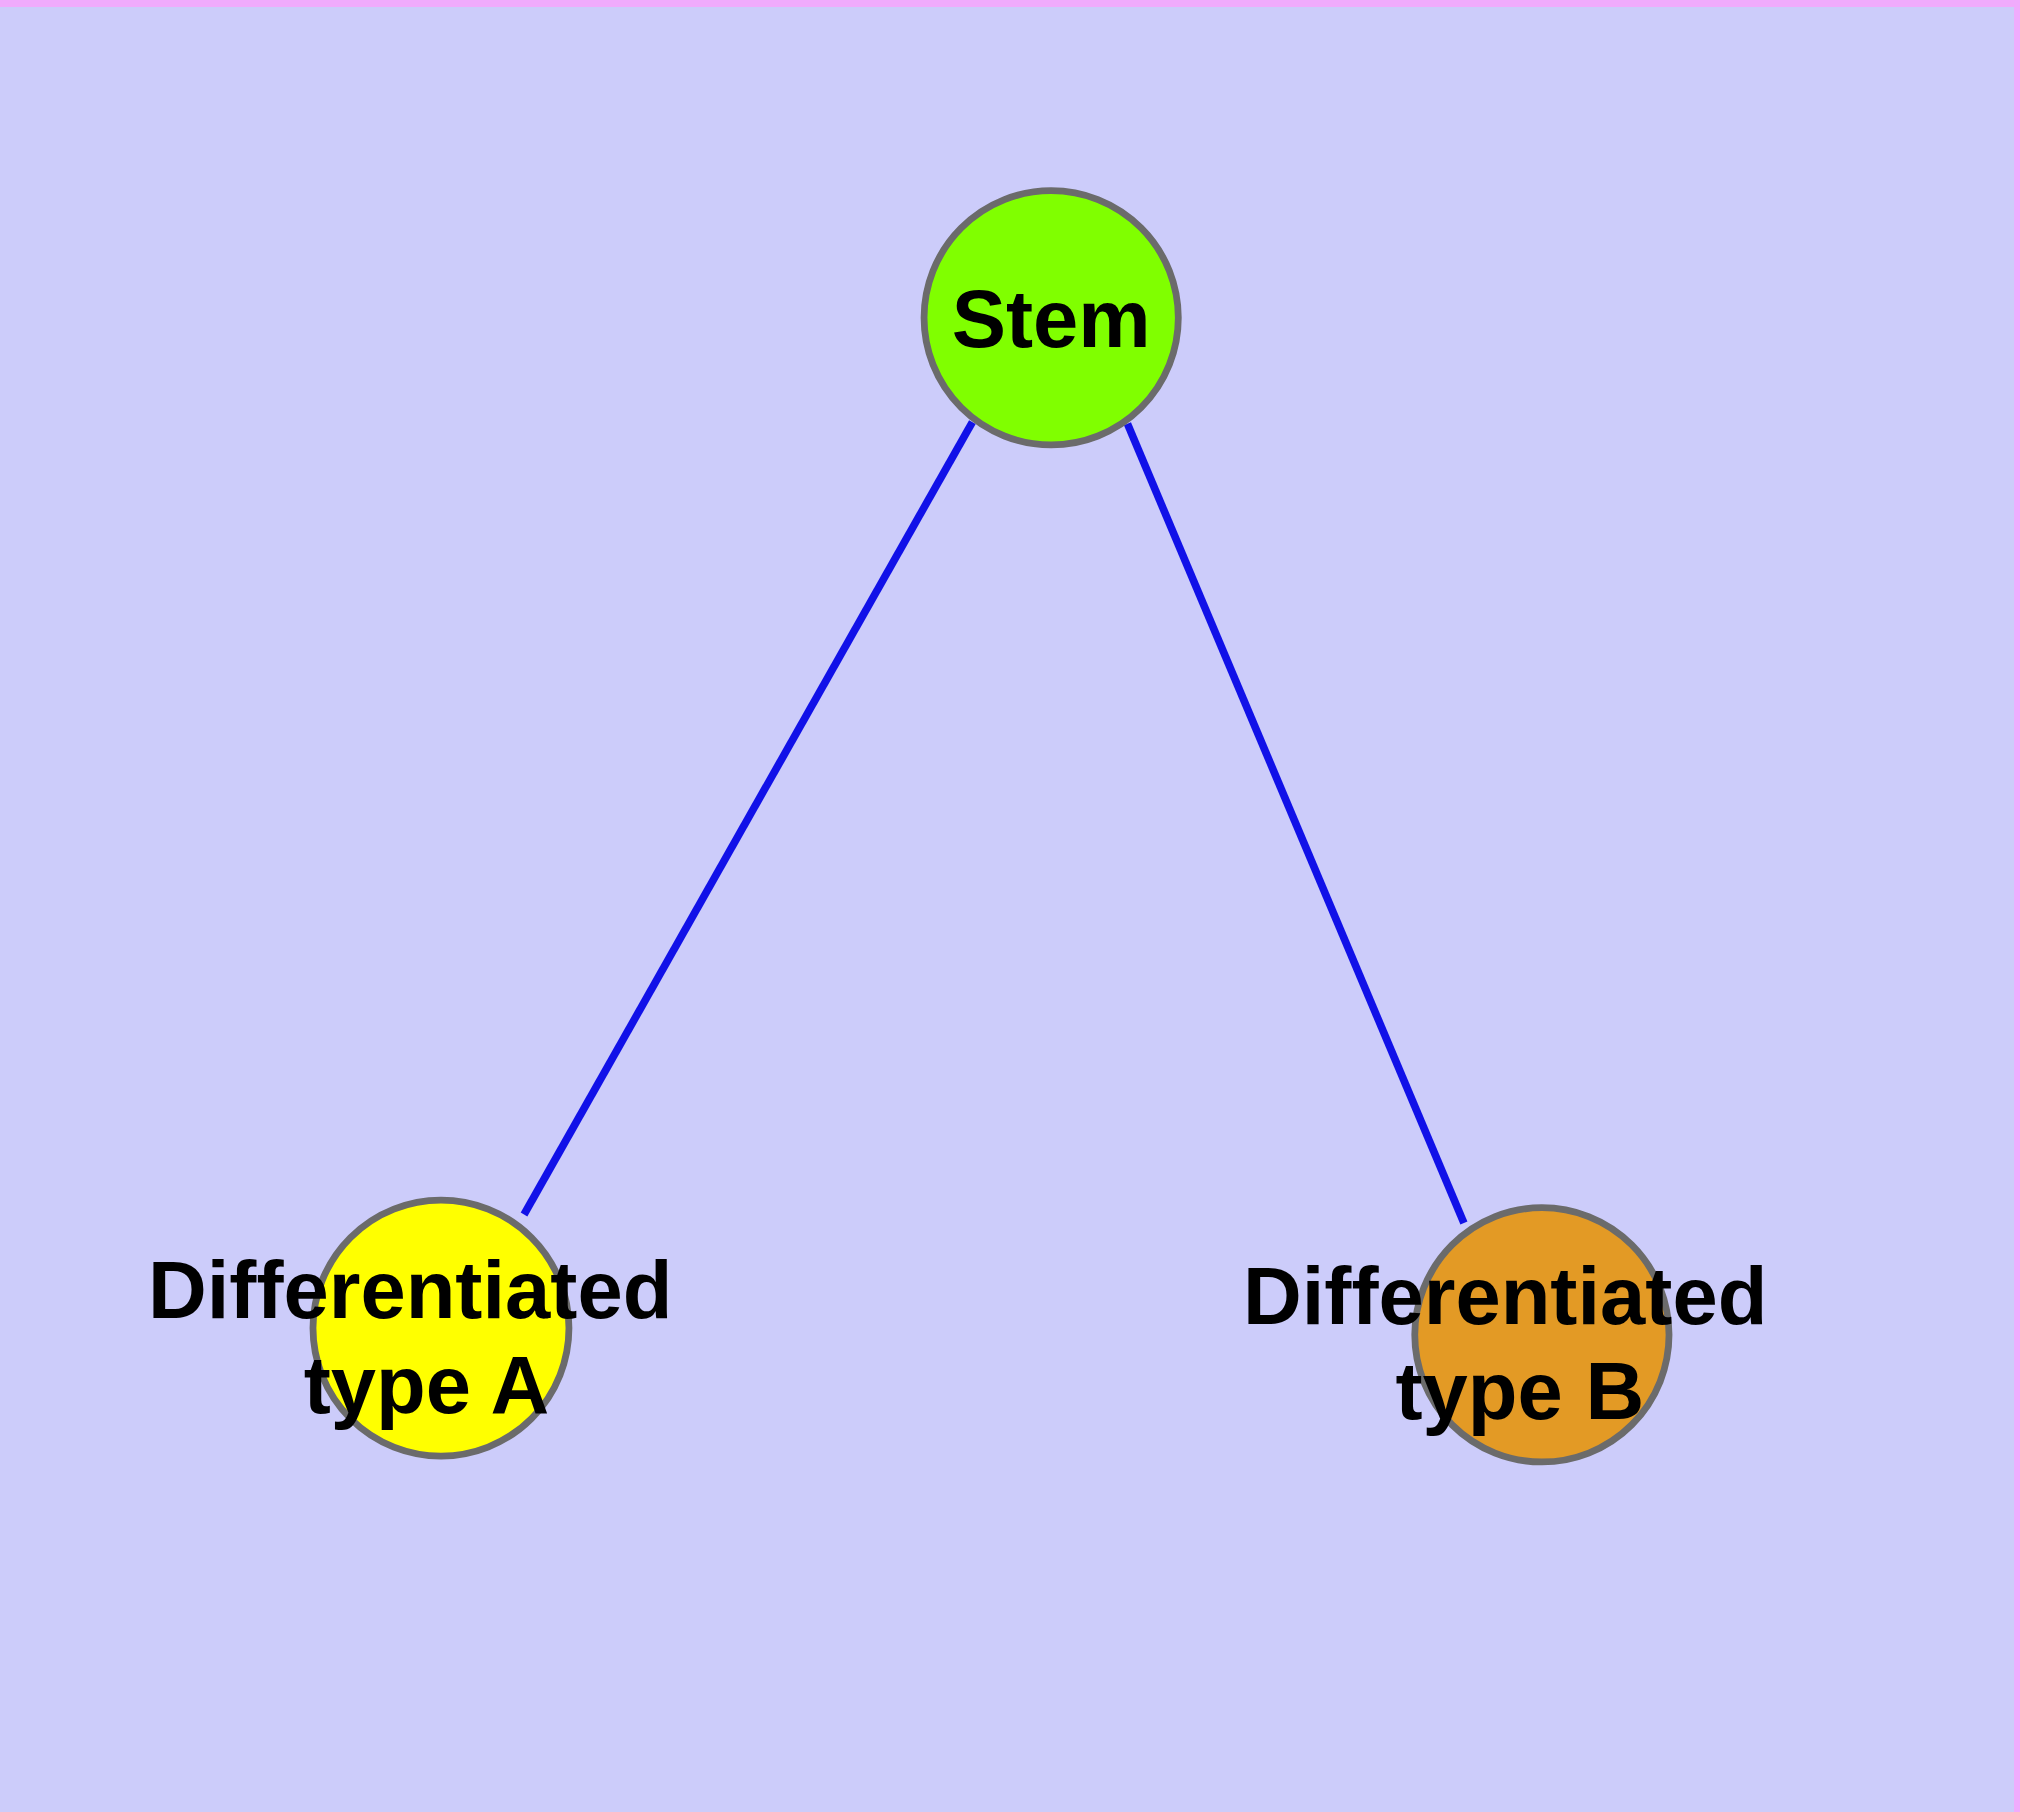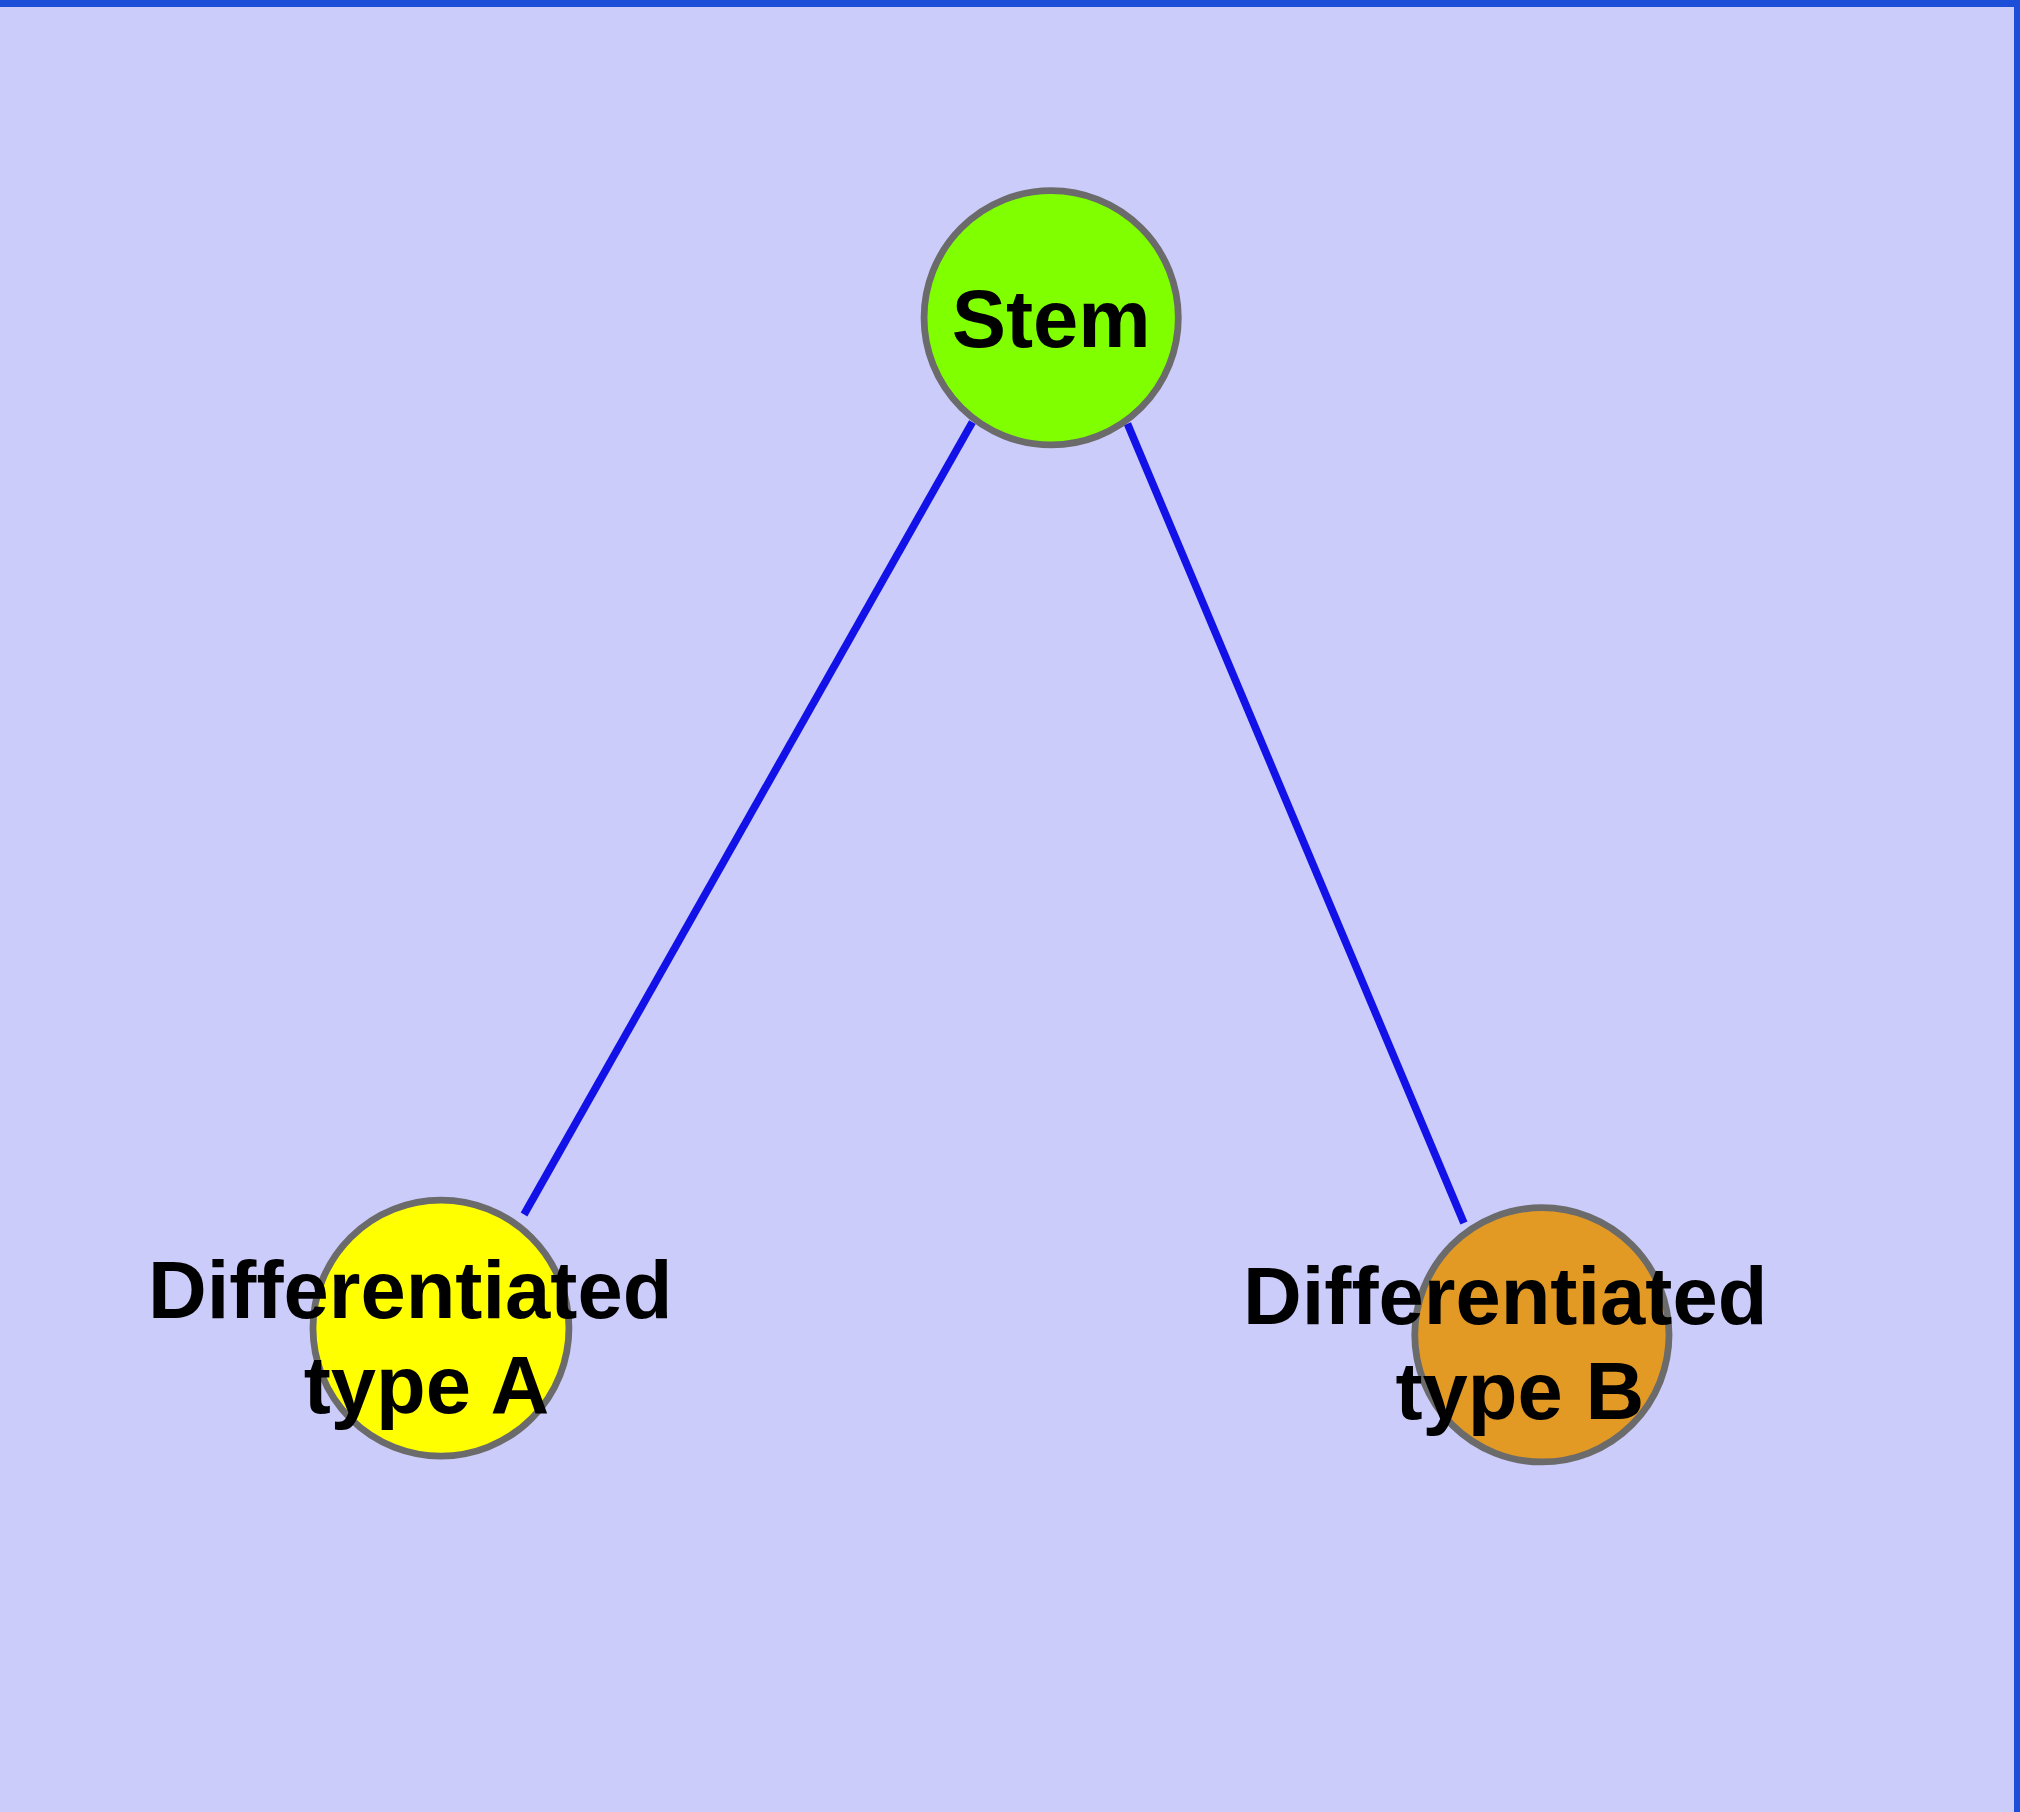--- a/index.html
+++ b/index.html
@@ -5,21 +5,21 @@
 <style>
   html, body {
     margin: 0;
     padding: 0;
     background: #ffffff;
   }
   #canvas {
     position: relative;
     width: 2021px;
     height: 1812px;
-    background: #1d4ed8;
+    background: #f0abfc;
     overflow: hidden;
     font-family: "Liberation Sans", sans-serif;
   }
   
   #panel {
     position: absolute;
     left: 0;
     top: 6.8px;
     width: 2014px;
     height: 1805px;

